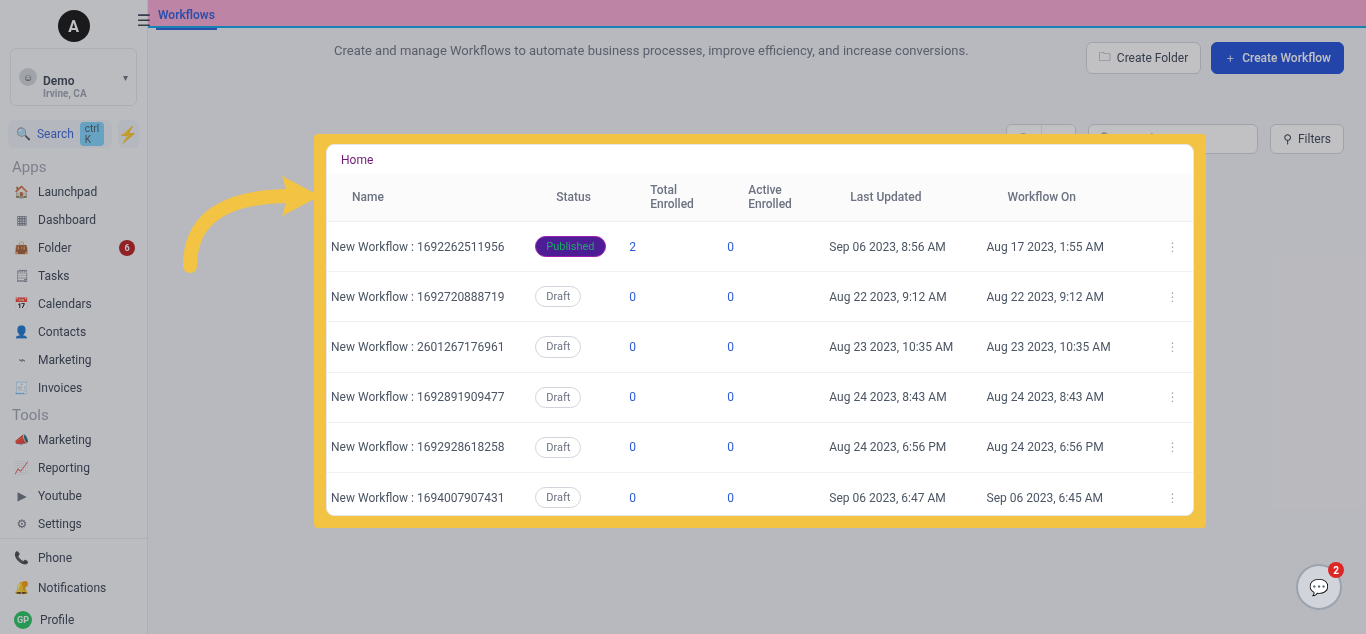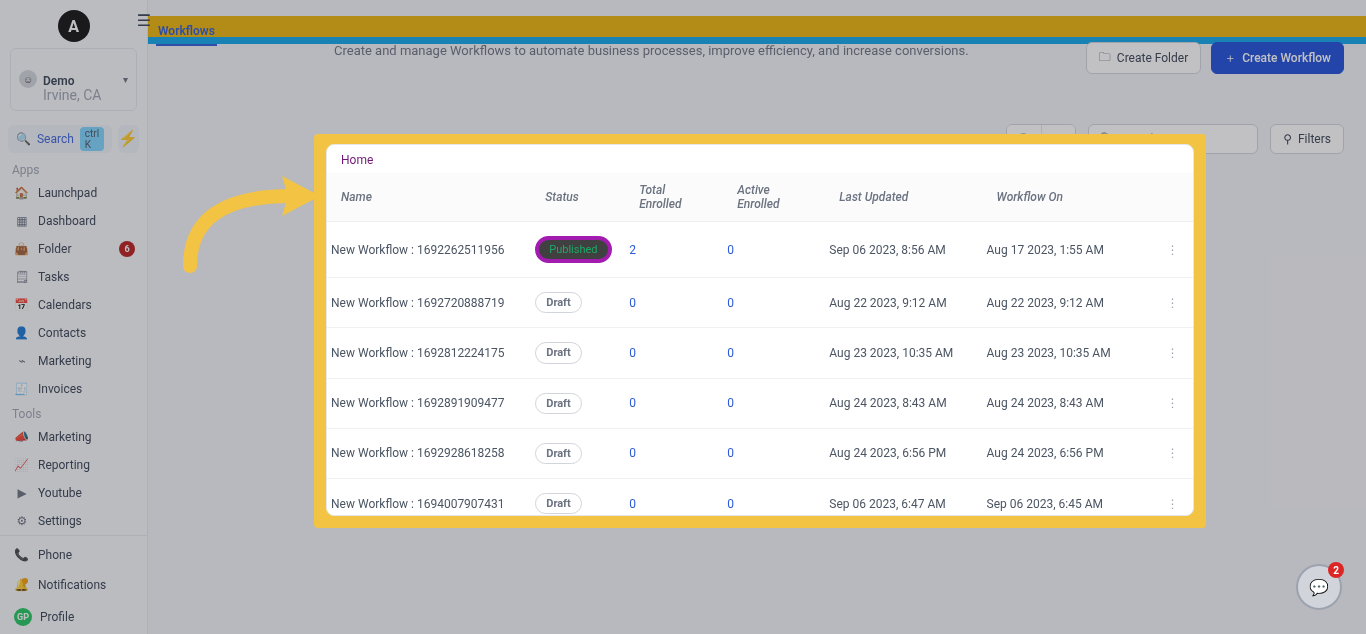--- a/index.html
+++ b/index.html
@@ -19,47 +19,47 @@
   .avatar-lg {
     width:32px; height:32px; border-radius:50%; background:#111; color:#fff; font-weight:700; font-size:16px;
     display:flex; align-items:center; justify-content:center; margin:0 auto 6px auto;
   }
   .org-switch {
     border:1px solid #e3e6eb; border-radius:6px; padding:6px 8px; display:flex; align-items:center; gap:6px; cursor:pointer;
   }
   .org-avatar { width:18px; height:18px; border-radius:50%; background:#d1d5db; display:flex; align-items:center; justify-content:center; font-size:10px; color:#555;}
   .org-text { flex:1; line-height:1.1; }
   .org-name { font-size:12px; color:#374151; font-weight:600;margin-top:20px;}
-  .org-sub  { font-size:14px; color:#9ca3af;}
+  .org-sub  { font-size:10px; color:#9ca3af;font-weight:bold;}
   .chev     { font-size:10px; color:#6b7280;}
 
   .search-row { display:flex; gap:6px; margin:8px 8px 6px; align-items:center;}
   .search-pill {
     flex:1; background:#eef1f7; border-radius:6px; height:28px; display:flex; align-items:center; padding:0 8px; gap:6px; color:#3b63d6; font-size:12px;
   }
   .kbd { background:#7dd3fc; color:#4b5563; border-radius:4px; font-size:10px; padding:1px 5px; margin-left:auto;}
   .bolt-btn { width:28px; height:28px; border-radius:6px; background:#eef1f7; display:flex; align-items:center; justify-content:center; color:#3b63d6;}
 
-  .sb-section-label { font-size:12px; color:#9ca3af; padding:4px 12px 2px; }
+  .sb-section-label { font-size:15px; color:#9ca3af; padding:4px 12px 2px; }
   .sb-list { list-style:none; }
   .sb-item { display:flex; align-items:center; gap:8px; padding:7px 14px; font-size:12px; color:#374151; cursor:pointer; position:relative;}
   .sb-item .ic { width:16px; text-align:center; color:#6b7280; font-size:12px;}
   .sb-badge { position:absolute; right:12px; background:#b91c1c; color:#fff; font-size:9px; font-weight:700; width:16px; height:16px; border-radius:50%; display:flex; align-items:center; justify-content:center;}
 
   .sb-bottom { margin-top:auto; border-top:1px solid #e5e7eb; padding:4px 0 6px;}
   .sb-bottom .sb-item { padding:8px 14px;}
   .notif-dot { width:6px; height:6px; background:#f59e0b; border-radius:50%; position:absolute; left:22px; top:8px;}
   .profile-avatar { width:18px; height:18px; border-radius:50%; background:#22c55e; color:#fff; font-size:9px; display:flex; align-items:center; justify-content:center; font-weight:700;}
 
   
   .hamburger {
     position:absolute; left:132px; top:8px; width:24px; height:24px; display:flex; align-items:center; justify-content:center; color:#374151; z-index:12; cursor:pointer;
   }
   .topbar {
-    position:absolute; left:148px; right:0; top:16px; height:28px; border-bottom:7px solid #0ea5e9; background:#eab308; z-index:10;
+    position:absolute; left:148px; right:0; top:0; height:28px; border-bottom:2px solid #0ea5e9; background:#f9a8d4; z-index:10;
   }
   .tab {
     position:absolute; left:8px; top:4px; font-size:12px; font-weight:600; color:#2d5bd7; padding:4px 2px;
   }
   .tab::after{ content:""; position:absolute; left:0; right:0; bottom:-4px; height:2px; background:#2d5bd7;}
 
   
   .main { position:absolute; left:148px; top:28px; right:0; bottom:0; z-index:10; }
 
   .page-header { padding:10px 22px 0 186px; display:flex; align-items:flex-start; }
@@ -82,29 +82,29 @@
   .highlight-frame {
     position:absolute; left:314px; top:134px; width:892px; height:394px; background:#f3c343; border-radius:4px; z-index:50;
     padding:10px 12px 12px;
   }
   .card {
     width:100%; height:100%; background:#fff; border:1px solid #e5e7eb; border-radius:8px; display:flex; flex-direction:column; overflow:hidden;
   }
   .breadcrumb { font-size:12px; color:#701a75; padding:8px 14px 6px;}
   table { border-collapse:collapse; width:100%; table-layout:fixed;}
   thead th {
-    text-align:left; font-weight:500; font-size:12px; color:#6b7280; padding:10px 14px 10px; background:#fbfbfc; border-bottom:1px solid #eceef1;font-style:italic;
+    text-align:left; font-weight:500; font-size:12px; color:#6b7280; padding:10px 25px 10px; background:#fbfbfc; border-bottom:1px solid #eceef1;
   }
   tbody td {
     font-size:12px; color:#4b5563; padding:14px 4px; border-bottom:1px solid #f0f1f3; vertical-align:middle;
   }
   tbody tr:last-child td { border-bottom:none;}
   .pill { display:inline-block; border-radius:999px; padding:3px 10px; font-size:11px; line-height:1.2;}
-  .pill-published { border:4px solid #a21caf; color:#1ea866; background:#404040;}
-  .pill-draft { border:1px solid #d1d5db; color:#6b7280; background:#fff;font-weight:bold;}
+  .pill-published { border:1px solid #a21caf; color:#1ea866; background:#4c1d95;}
+  .pill-draft { border:1px solid #d1d5db; color:#6b7280; background:#fff;}
   .num-link { color:#2d5bd7;}
   .row-menu { color:#9ca3af; text-align:center; cursor:pointer; }
 
   col.c-name   { width:200px;}
   col.c-status { width:92px;}
   col.c-te     { width:96px;}
   col.c-ae     { width:100px;}
   col.c-lu     { width:154px;}
   col.c-co     { width:166px;}
   col.c-menu   { width:40px;}
@@ -304,21 +304,21 @@
           <tr>
             <td>New Workflow : 1692720888719</td>
             <td><span class="pill pill-draft">Draft</span></td>
             <td><span class="num-link">0</span></td>
             <td><span class="num-link">0</span></td>
             <td>Aug 22 2023, 9:12 AM</td>
             <td>Aug 22 2023, 9:12 AM</td>
             <td class="row-menu"><span>⋮</span></td>
           </tr>
           <tr>
-            <td>New Workflow : 1692812224175</td>
+            <td>New Workflow : 2601267176961</td>
             <td><span class="pill pill-draft">Draft</span></td>
             <td><span class="num-link">0</span></td>
             <td><span class="num-link">0</span></td>
             <td>Aug 23 2023, 10:35 AM</td>
             <td>Aug 23 2023, 10:35 AM</td>
             <td class="row-menu"><span>⋮</span></td>
           </tr>
           <tr>
             <td>New Workflow : 1692891909477</td>
             <td><span class="pill pill-draft">Draft</span></td>

